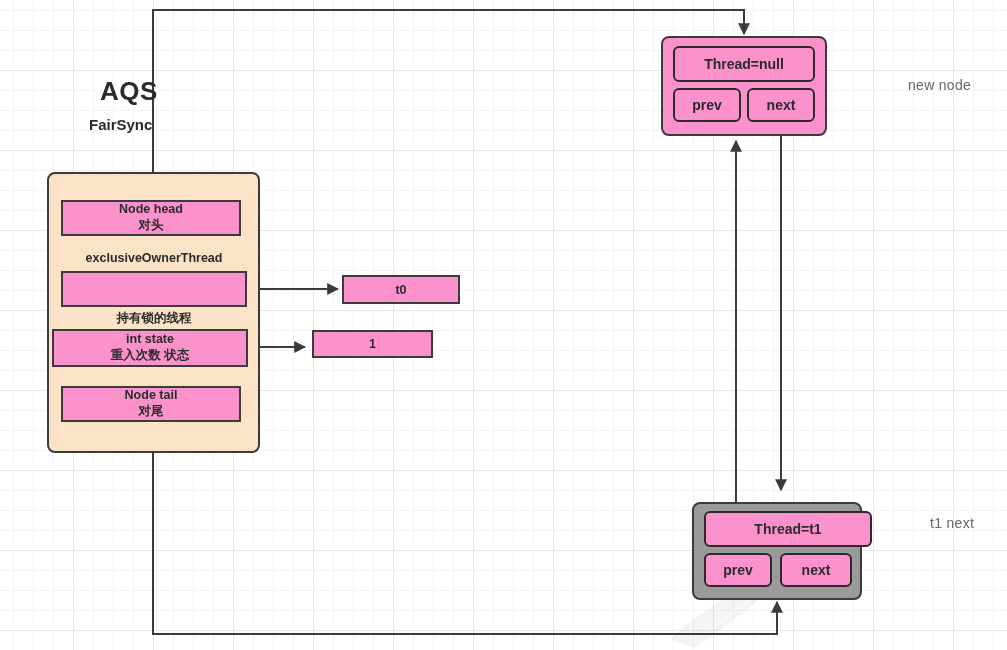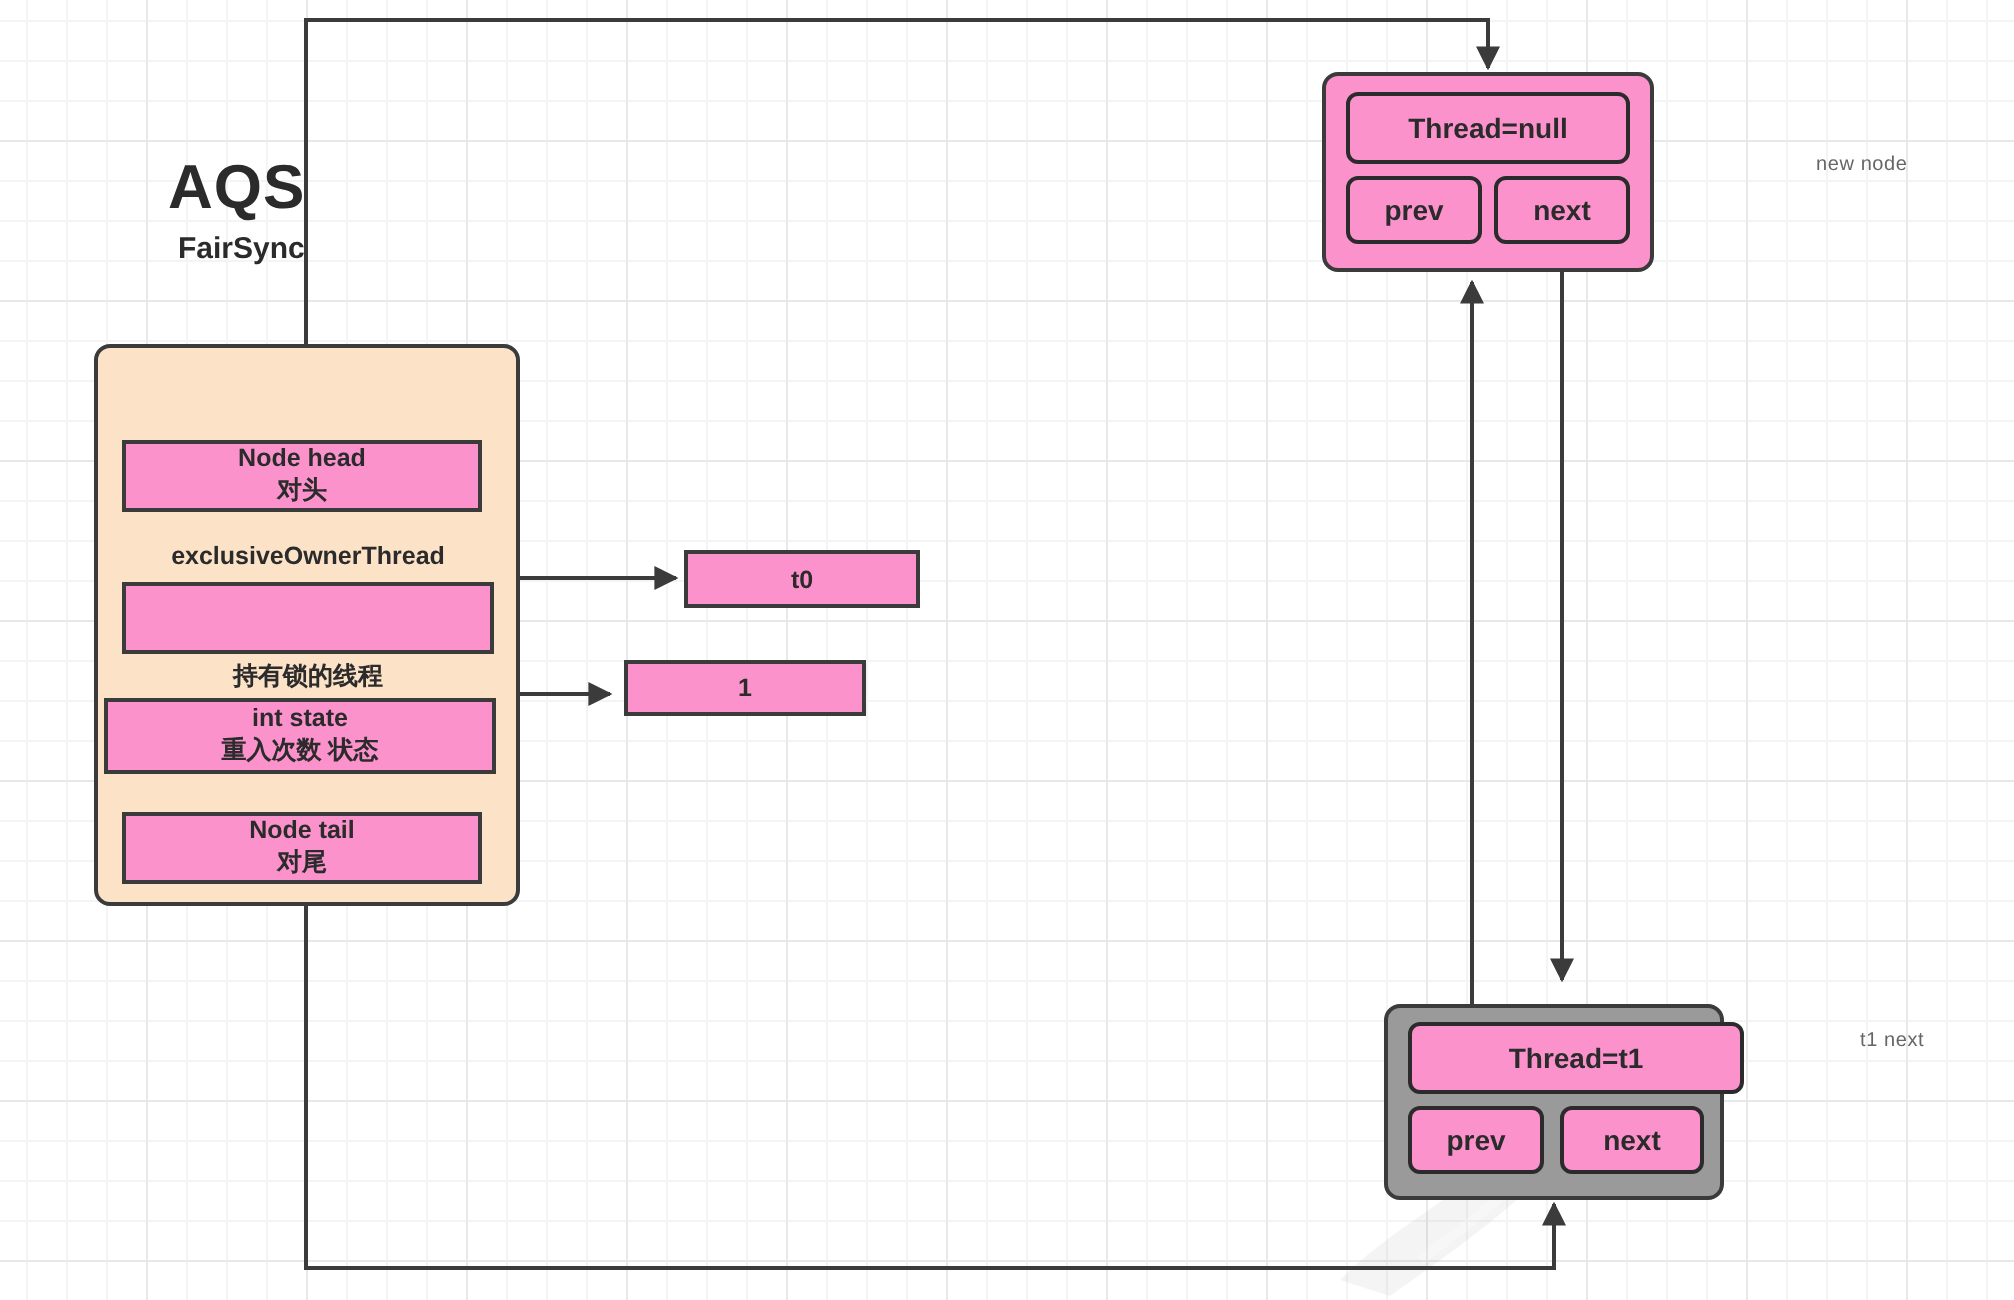--- a/index.html
+++ b/index.html
@@ -52,21 +52,20 @@
     box-sizing: border-box;
     display: flex;
     flex-direction: column;
     align-items: center;
     justify-content: center;
     color: #2b2b2b;
     font-weight: bold;
     font-size: 12.5px;
     line-height: 1.25;
     text-align: center;
-    margin-top: 20px;
   }
   .field .cn {
     font-size: 12.5px;
     font-weight: bold;
   }
   #field-head   { left: 61px;  top: 200px; width: 180px; height: 36px; }
   #field-owner  { left: 61px;  top: 271px; width: 186px; height: 36px; gap: 44px; }
   #field-state  { left: 52px;  top: 329px; width: 196px; height: 38px; }
   #field-tail   { left: 61px;  top: 386px; width: 180px; height: 36px; }
 
@@ -81,38 +80,38 @@
     color: #2b2b2b;
     font-weight: bold;
     font-size: 12.5px;
   }
   #value-t0    { left: 342px; top: 275px; width: 118px; height: 29px; }
   #value-state { left: 312px; top: 330px; width: 121px; height: 28px; }
 
   
   .title-aqs {
     position: absolute;
-    left: 84px;
+    left: 100px;
     top: 76px;
-    font-size: 31px;
+    font-size: 26px;
     font-weight: bold;
     color: #2b2b2b;
     letter-spacing: 0.5px;
   }
   .title-fairsync {
     position: absolute;
     left: 89px;
     top: 116px;
     font-size: 15px;
     font-weight: bold;
     color: #2b2b2b;
   }
   .side-label {
     position: absolute;
-    font-size: 10px;
+    font-size: 14px;
     color: #666666;
     letter-spacing: 0.3px;
   }
   #label-new-node { left: 908px; top: 77px; }
   #label-t1-node  { left: 930px; top: 515px; }
 
   
   .node-card {
     position: absolute;
     border: 2px solid #3b3b3b;

